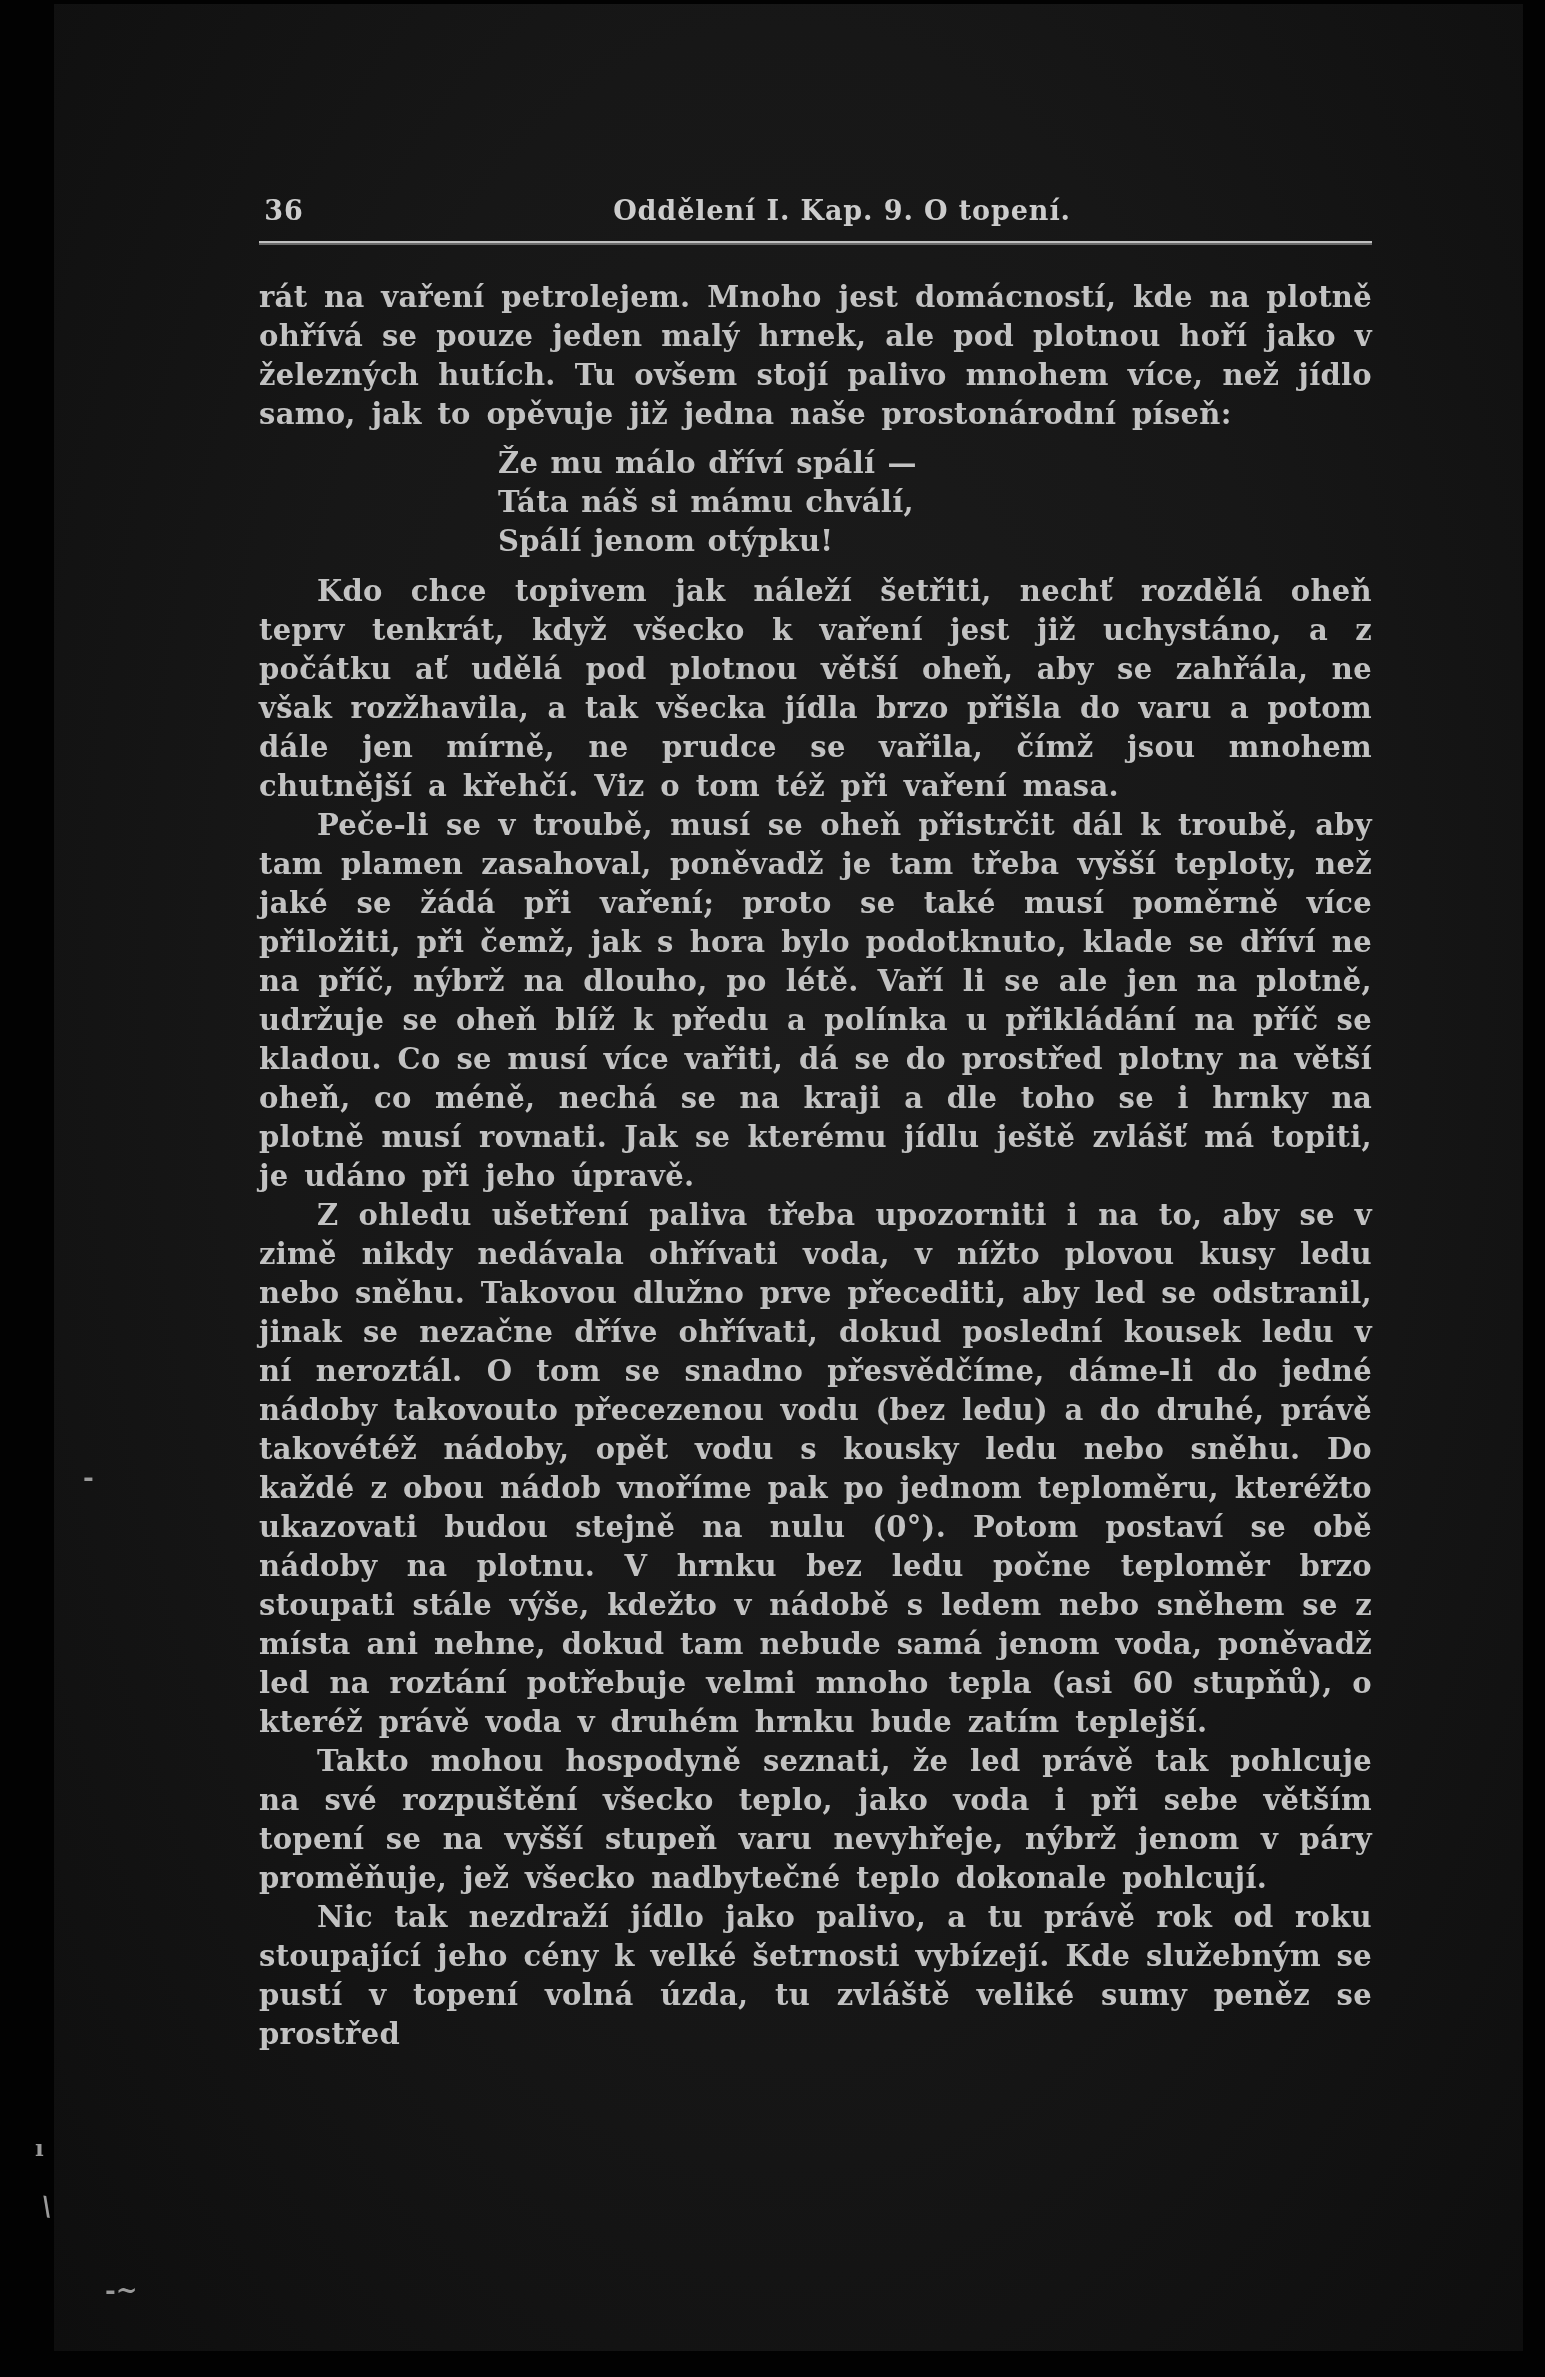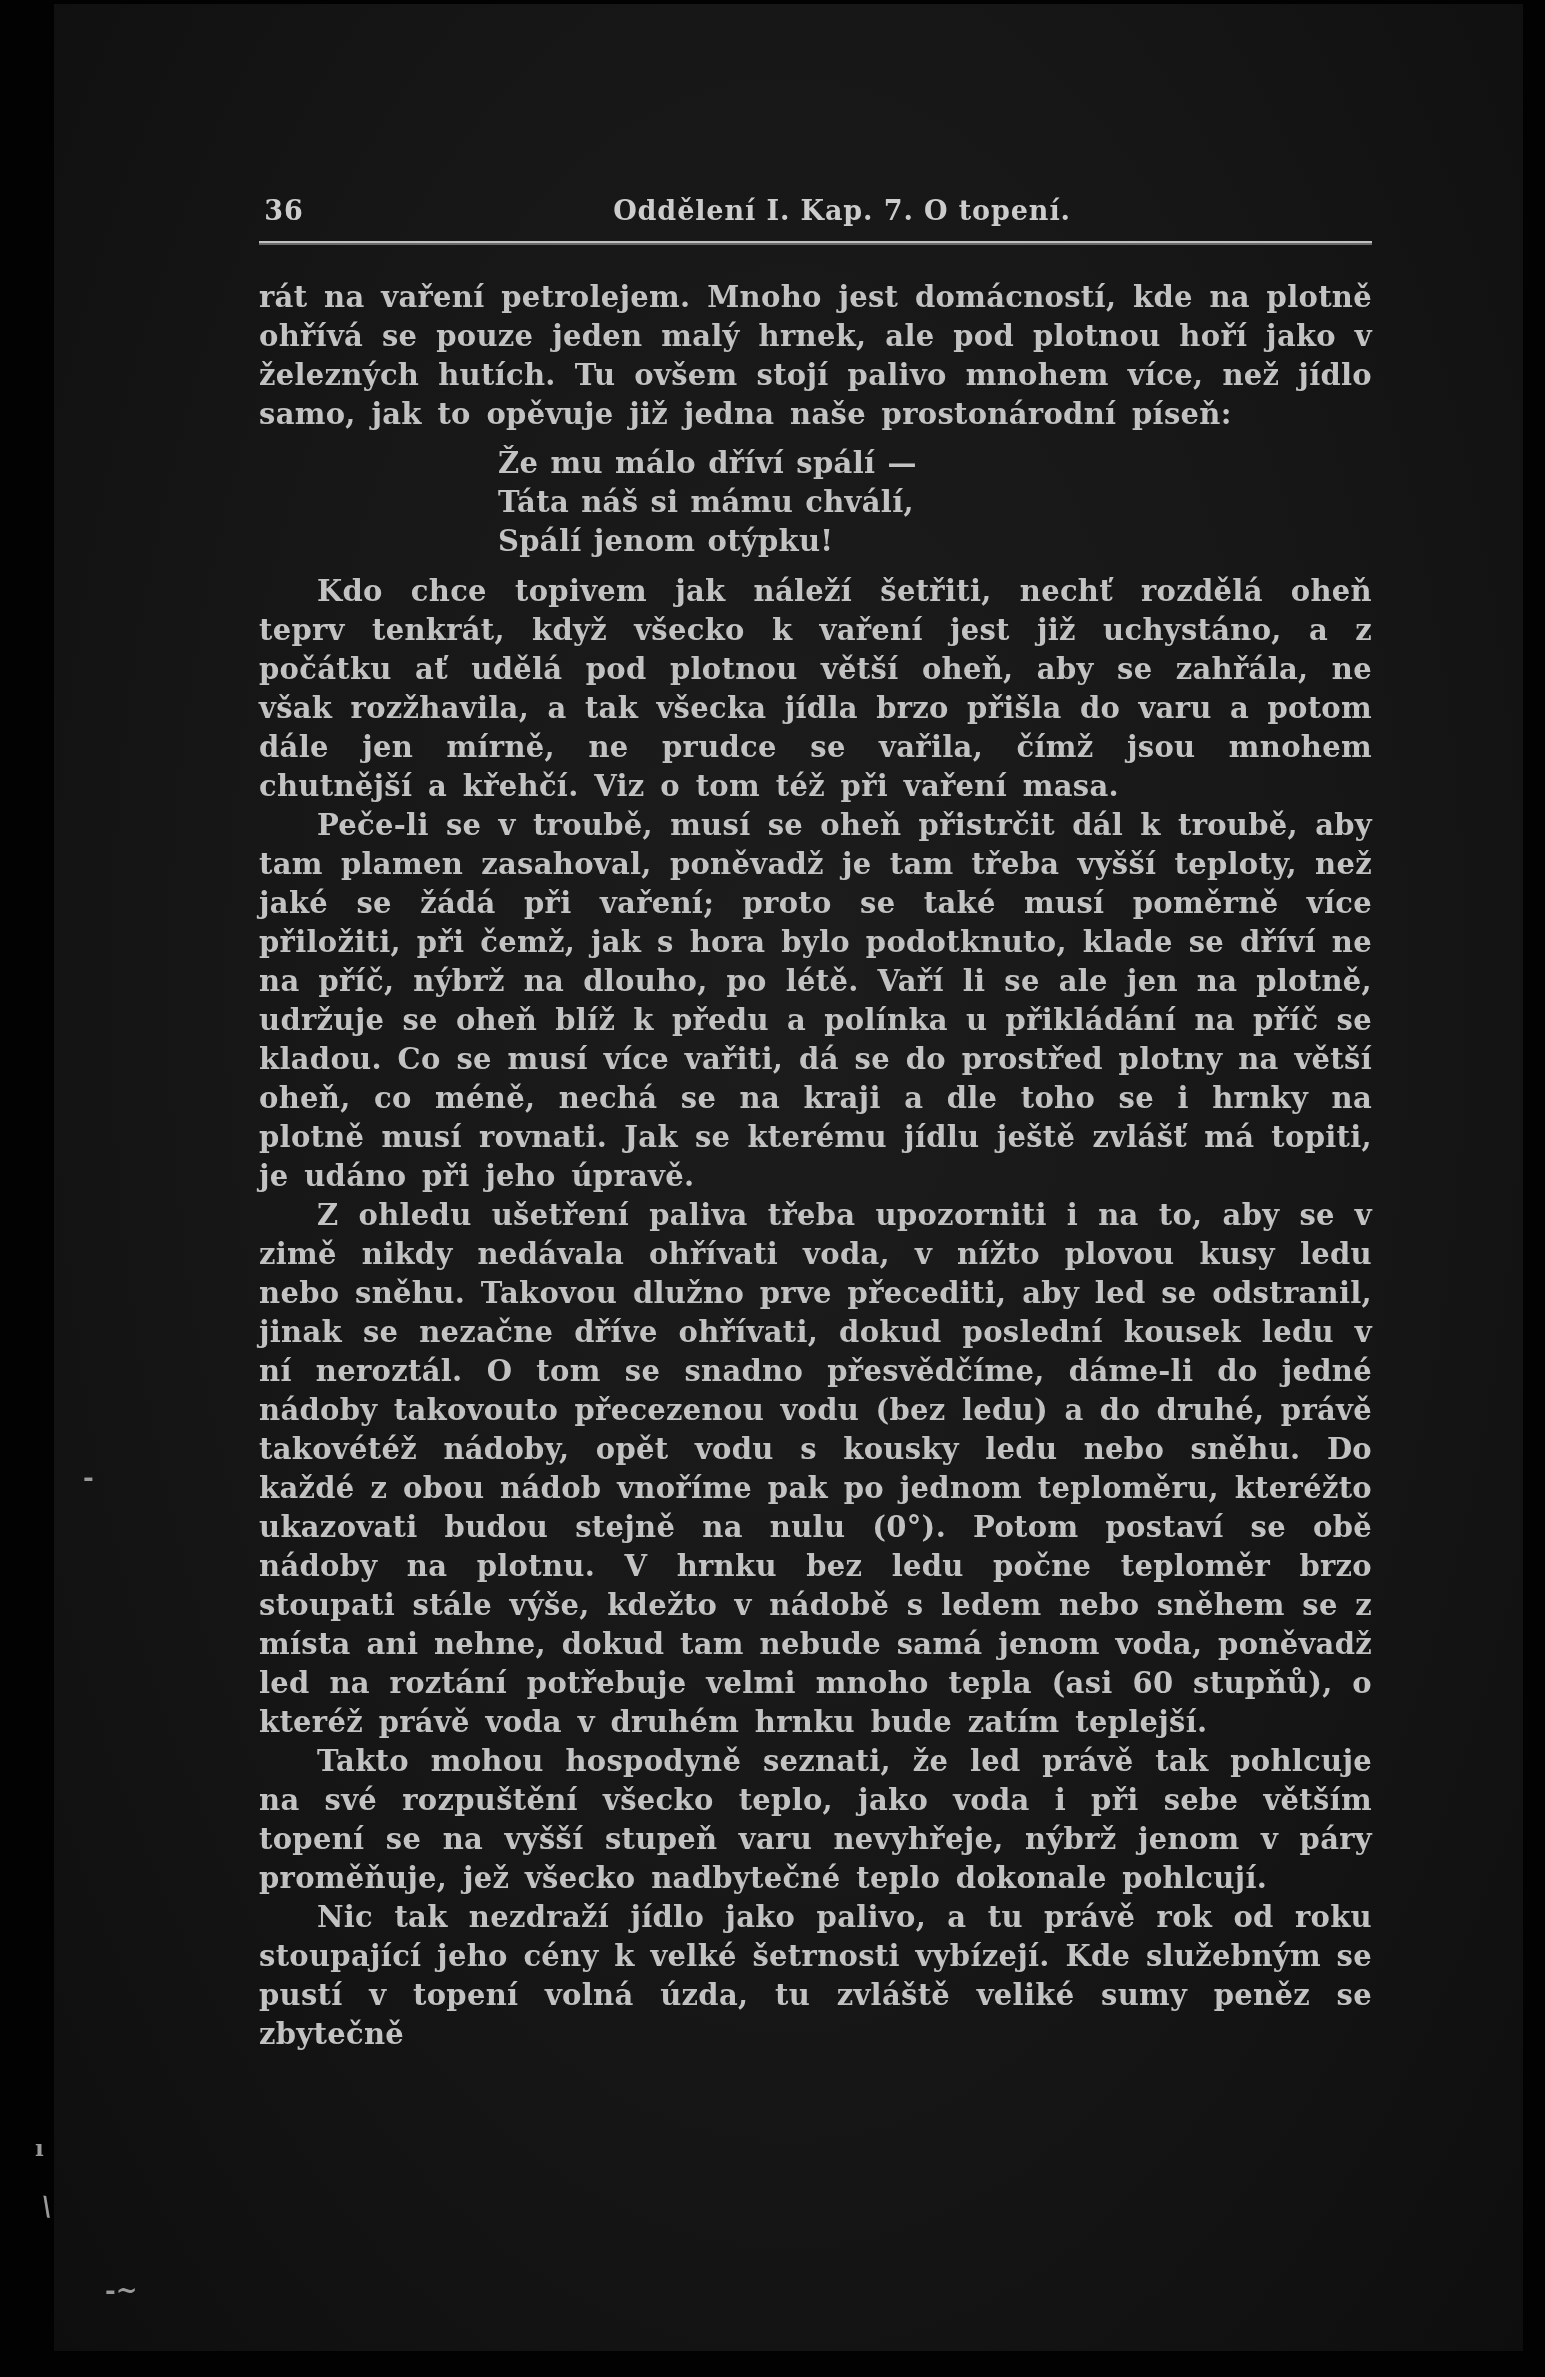--- a/index.html
+++ b/index.html
@@ -80,39 +80,39 @@
   .artifact-curl  { left: 105px; top: 2275px; }
 </style>
 </head>
 <body>
 
 <div class="page">
   <div class="content">
 
     <header class="running-header">
       <span class="pagenum">36</span>
-      <span class="running-title">Oddělení I. Kap. 7. O topení.</span>
+      <span class="running-title">Oddělení I. Kap. 9. O topení.</span>
     </header>
 
     <div class="header-rule"></div>
 
     <main class="body-text">
       <p class="para no-indent">rát na vaření petrolejem. Mnoho jest domácností, kde na plotně ohřívá se pouze jeden malý hrnek, ale pod plotnou hoří jako v železných hutích. Tu ovšem stojí palivo mnohem více, než jídlo samo, jak to opěvuje již jedna naše prostonárodní píseň:</p>
 
       <div class="verse">
         <div class="verse-line">Že mu málo dříví spálí —</div>
         <div class="verse-line">Táta náš si mámu chválí,</div>
         <div class="verse-line">Spálí jenom otýpku!</div>
       </div>
 
       <p class="para">Kdo chce topivem jak náleží šetřiti, nechť rozdělá oheň teprv tenkrát, když všecko k vaření jest již uchystáno, a z počátku ať udělá pod plotnou větší oheň, aby se zahřála, ne však rozžhavila, a tak všecka jídla brzo přišla do varu a potom dále jen mírně, ne prudce se vařila, čímž jsou mnohem chutnější a křehčí. Viz o tom též při vaření masa.</p>
       <p class="para">Peče-li se v troubě, musí se oheň přistrčit dál k troubě, aby tam plamen zasahoval, poněvadž je tam třeba vyšší teploty, než jaké se žádá při vaření; proto se také musí poměrně více přiložiti, při čemž, jak s hora bylo podotknuto, klade se dříví ne na příč, nýbrž na dlouho, po létě. Vaří li se ale jen na plotně, udržuje se oheň blíž k předu a polínka u přikládání na příč se kladou. Co se musí více vařiti, dá se do prostřed plotny na větší oheň, co méně, nechá se na kraji a dle toho se i hrnky na plotně musí rovnati. Jak se kterému jídlu ještě zvlášť má topiti, je udáno při jeho úpravě.</p>
       <p class="para">Z ohledu ušetření paliva třeba upozorniti i na to, aby se v zimě nikdy nedávala ohřívati voda, v nížto plovou kusy ledu nebo sněhu. Takovou dlužno prve přecediti, aby led se odstranil, jinak se nezačne dříve ohřívati, dokud poslední kousek ledu v ní neroztál. O tom se snadno přesvědčíme, dáme-li do jedné nádoby takovouto přecezenou vodu (bez ledu) a do druhé, právě takovétéž nádoby, opět vodu s kousky ledu nebo sněhu. Do každé z obou nádob vnoříme pak po jednom teploměru, kteréžto ukazovati budou stejně na nulu (0°). Potom postaví se obě nádoby na plotnu. V hrnku bez ledu počne teploměr brzo stoupati stále výše, kdežto v nádobě s ledem nebo sněhem se z místa ani nehne, dokud tam nebude samá jenom voda, poněvadž led na roztání potřebuje velmi mnoho tepla (asi 60 stupňů), o kteréž právě voda v druhém hrnku bude zatím teplejší.</p>
       <p class="para">Takto mohou hospodyně seznati, že led právě tak pohlcuje na své rozpuštění všecko teplo, jako voda i při sebe větším topení se na vyšší stupeň varu nevyhřeje, nýbrž jenom v páry proměňuje, jež všecko nadbytečné teplo dokonale pohlcují.</p>
-      <p class="para">Nic tak nezdraží jídlo jako palivo, a tu právě rok od roku stoupající jeho cény k velké šetrnosti vybízejí. Kde služebným se pustí v topení volná úzda, tu zvláště veliké sumy peněz se zbytečně</p>
+      <p class="para">Nic tak nezdraží jídlo jako palivo, a tu právě rok od roku stoupající jeho cény k velké šetrnosti vybízejí. Kde služebným se pustí v topení volná úzda, tu zvláště veliké sumy peněz se prostřed</p>
     </main>
 
   </div>
 </div>
 
 <span class="scan-artifact artifact-dash">-</span>
 <span class="scan-artifact artifact-tick">ı</span>
 <span class="scan-artifact artifact-slash">\</span>
 <span class="scan-artifact artifact-curl">-~</span>
 

